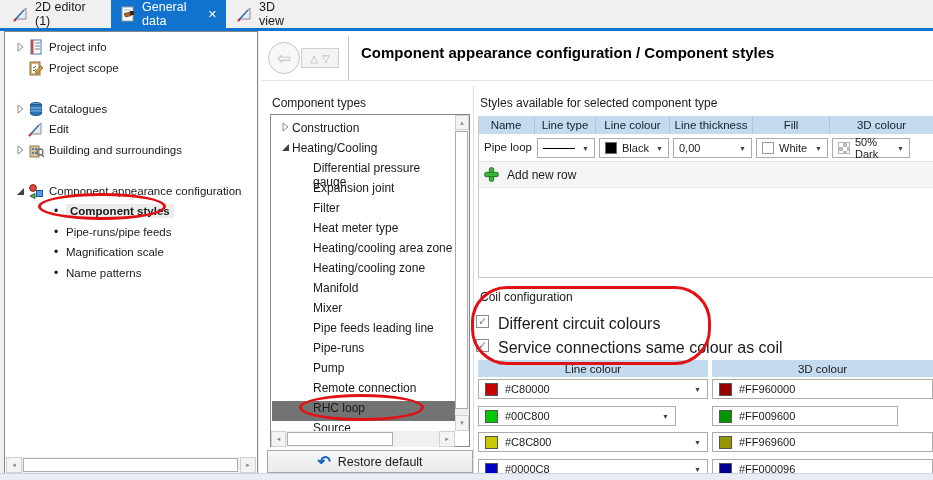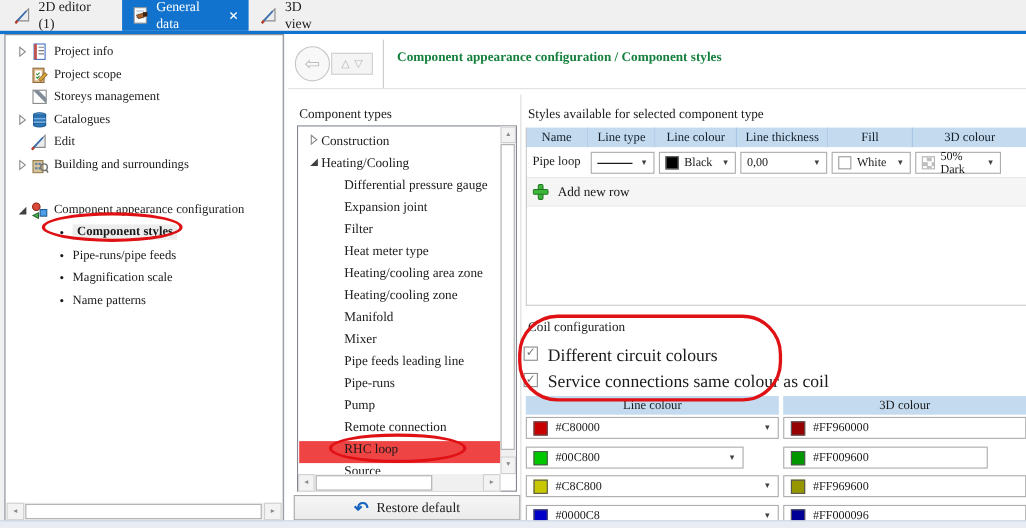--- a/index.html
+++ b/index.html
@@ -1,19 +1,19 @@
 <!DOCTYPE html>
 <html><head>
 <meta charset="utf-8">
 <style>
   * { margin:0; padding:0; box-sizing:border-box; }
   html,body { background:#fff; }
   #app {
     position:relative; width:933px; height:480px; overflow:hidden;
-    font-family:Liberation Serif, serif; background:#F0F0F0; color:#1a1a1a;
+    font-family:Liberation Sans, sans-serif; background:#F0F0F0; color:#1a1a1a;
   }
   
   .tabbar { position:absolute; left:0; top:0; width:933px; height:28px; background:#F0F0F0; }
   .tab { position:absolute; top:0; height:28px; display:flex; align-items:center; gap:6px;
          padding:0 9px; font-size:12.5px; cursor:default; }
   .tab.active { background:#1273CE; color:#fff; }
   .blueline { position:absolute; left:0; top:28px; width:933px; height:3px; background:#1273CE; }
   .tabicon { width:16px; height:16px; flex:0 0 auto; }
   .closex { font-size:11px; margin-left:4px; color:#fff; }
   
@@ -32,32 +32,32 @@
   .sbthumb { position:absolute; background:#FFFFFF; border:1px solid #ACACAC; }
   
   .main-bg { position:absolute; left:259px; top:31px; width:674px; height:443px; background:#fff; }
   .backcircle { position:absolute; left:268px; top:42px; width:32px; height:32px; border-radius:50%;
                 border:1px solid #C6C6C6; background:#F8F8F8; color:#BDBDBD; font-size:17px;
                 display:flex; align-items:center; justify-content:center; }
   .chevbox { position:absolute; left:301px; top:48px; width:38px; height:20px; border:1px solid #CFCFCF;
              background:#F4F4F4; color:#B5B5B5; font-size:10px; display:flex; align-items:center;
              justify-content:center; gap:4px; }
   .hdivider { position:absolute; left:348px; top:36px; width:1px; height:44px; background:#C9C9C9; }
-  .ptitle { position:absolute; left:361px; top:44px; font-size:12px; font-weight:bold; color:#15803d; }
+  .ptitle { position:absolute; left:361px; top:44px; font-size:15px; font-weight:bold; color:#000000; }
   .hsep { position:absolute; left:262px; top:80px; width:671px; height:1px; background:#E3E3E3; }
   .vsplit { position:absolute; left:473px; top:86px; width:1px; height:388px; background:#DCDCDC; }
   .panellabel { position:absolute; font-size:12px; color:#1a1a1a; }
   
   .clist { position:absolute; left:270px; top:114px; width:200px; height:333px; background:#fff;
            border:1px solid #828790; }
   .lrow { position:absolute; left:1px; width:183px; height:20px; display:flex; align-items:flex-start;
           font-size:12px; }
   .larr { width:14px; margin-left:6px; display:flex; justify-content:center; flex:0 0 auto; }
   .lchild { padding-left:41px; }
-  .lsel { background:#ef4444; }
+  .lsel { background:#737373; }
   
   .btn { position:absolute; display:flex; align-items:center; justify-content:center; gap:7px;
          background:linear-gradient(#F6F6F6,#EBEBEB); border:1px solid #A6A6A6; font-size:12.5px; }
   .undoglyph { color:#1664C0; font-size:16px; font-weight:bold; }
   
   .gridhead { position:absolute; top:116px; height:18px; background:#C3DAEF; display:flex;
               align-items:center; justify-content:center; font-size:11.5px; color:#15202b;
               border-right:1px solid #A9C7E4; }
   .gridrow { position:absolute; left:478px; top:134px; width:455px; height:28px; background:#fff;
              border-bottom:1px solid #E4E4E4; }
@@ -159,30 +159,20 @@
             <rect x="2" y="2" width="10" height="13" fill="#D9B380" stroke="#8F6B3C"></rect>
             <rect x="4" y="4" width="6" height="9" fill="#fff"></rect>
             <path d="M5 7 l1 1 l2 -2" stroke="#2E8B2E" fill="none"></path>
             <path d="M5 10 l1 1 l2 -2" stroke="#2E8B2E" fill="none"></path>
             <path d="M9 14 L15 8 L13 6 L7 12 Z" fill="#D8A13A" stroke="#6E5014" stroke-width="0.7"></path>
           </svg>
         </span>
       <span>Project scope</span>
     </div>
 
-    <div class="trow" style="top:46px">
-      <span class="arrslot"></span>
-      <span class="iconslot">
-          <svg width="16" height="16" viewBox="0 0 16 16">
-            <rect x="2" y="2" width="12" height="12" fill="#fff" stroke="#8A8A8A"></rect>
-            <path d="M2 2 L14 14 L14 9 L7 2 Z" fill="#7F8B96"></path>
-          </svg>
-        </span>
-      <span>Storeys management</span>
-    </div>
 
     <div class="trow" style="top:67px">
       <span class="arrslot">
           <svg width="10" height="12" viewBox="0 0 10 12">
             <path d="M3 2 L8 6 L3 10 Z" fill="#fff" stroke="#8A8A8A"></path>
           </svg>
         </span>
       <span class="iconslot">
           <svg width="16" height="16" viewBox="0 0 16 16">
             <ellipse cx="8" cy="3.5" rx="5.5" ry="2" fill="#5FA8E0" stroke="#1F5C94"></ellipse>

